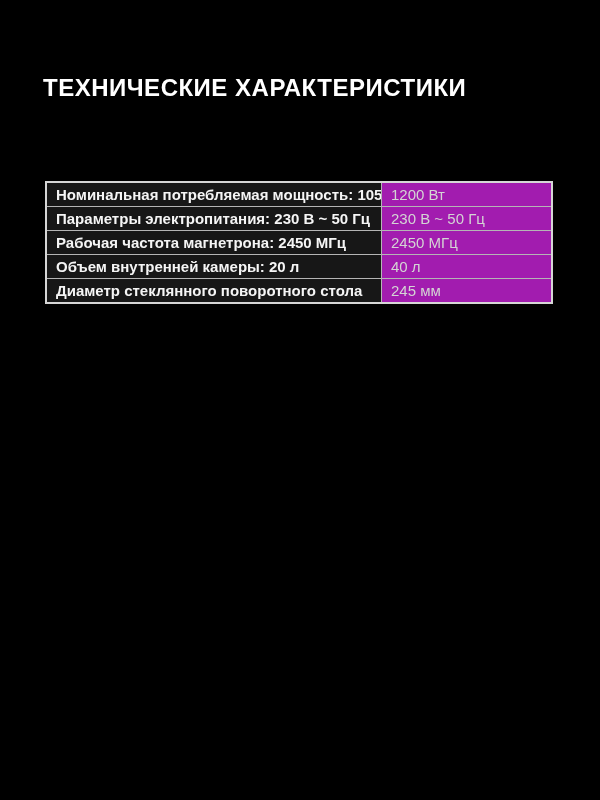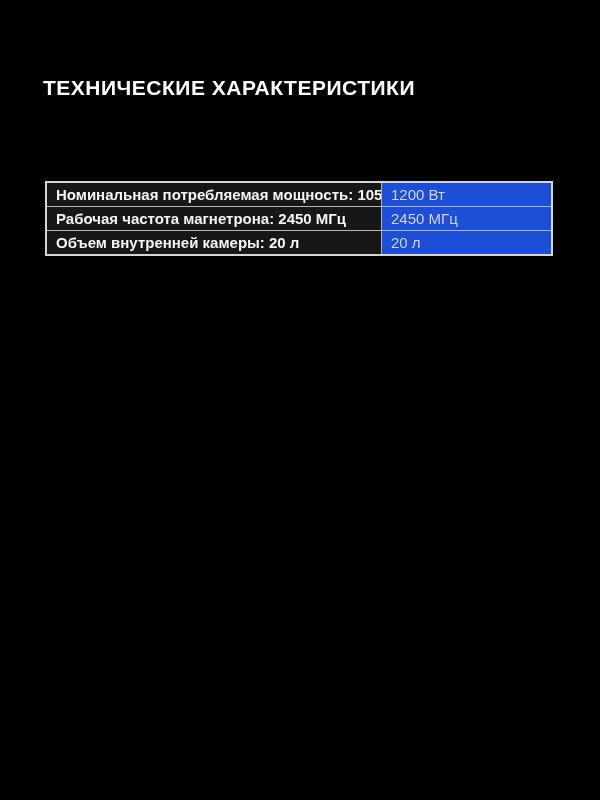--- a/index.html
+++ b/index.html
@@ -12,21 +12,21 @@
     background: #000000;
     position: relative;
     font-family: "Liberation Sans", sans-serif;
     overflow: hidden;
   }
   .page-title {
     position: absolute;
     left: 43px;
     top: 72px;
     margin: 0;
-    font-size: 21px;
+    font-size: 24px;
     line-height: 32px;
     font-weight: bold;
     letter-spacing: 0.5px;
     color: #ffffff;
     white-space: nowrap;
   }
   .spec-table-wrap {
     position: absolute;
     left: 45px;
     top: 181px;
@@ -50,39 +50,47 @@
   }
   td.param {
     width: 316px; 
     font-weight: bold;
     color: #f5f5f5;
     background: #171717;
   }
   td.value {
     font-weight: normal;
     color: #d4d4d4;
-    background: #1d4ed8;
+    background: #a21caf;
     white-space: pre; 
   }
 </style>
 </head>
 <body>
 
 <h1 class="page-title">ТЕХНИЧЕСКИЕ ХАРАКТЕРИСТИКИ</h1>
 
 <div class="spec-table-wrap">
   <table class="spec-table">
     <tbody>
         <tr>
           <td class="param">Номинальная потребляемая мощность: 1050 Вт</td>
           <td class="value">1200 Вт</td>
         </tr>
         <tr>
+          <td class="param">Параметры электропитания: 230 В ~ 50 Гц</td>
+          <td class="value">230 В ~ 50 Гц</td>
+        </tr>
+        <tr>
           <td class="param">Рабочая частота магнетрона: 2450 МГц</td>
           <td class="value">2450 МГц</td>
         </tr>
         <tr>
           <td class="param">Объем внутренней камеры: 20 л</td>
-          <td class="value">20 л</td>
+          <td class="value">40 л</td>
+        </tr>
+        <tr>
+          <td class="param">Диаметр стеклянного поворотного стола</td>
+          <td class="value">245 мм</td>
         </tr>
       </tbody>
   </table>
 </div>
 
 </body></html>

